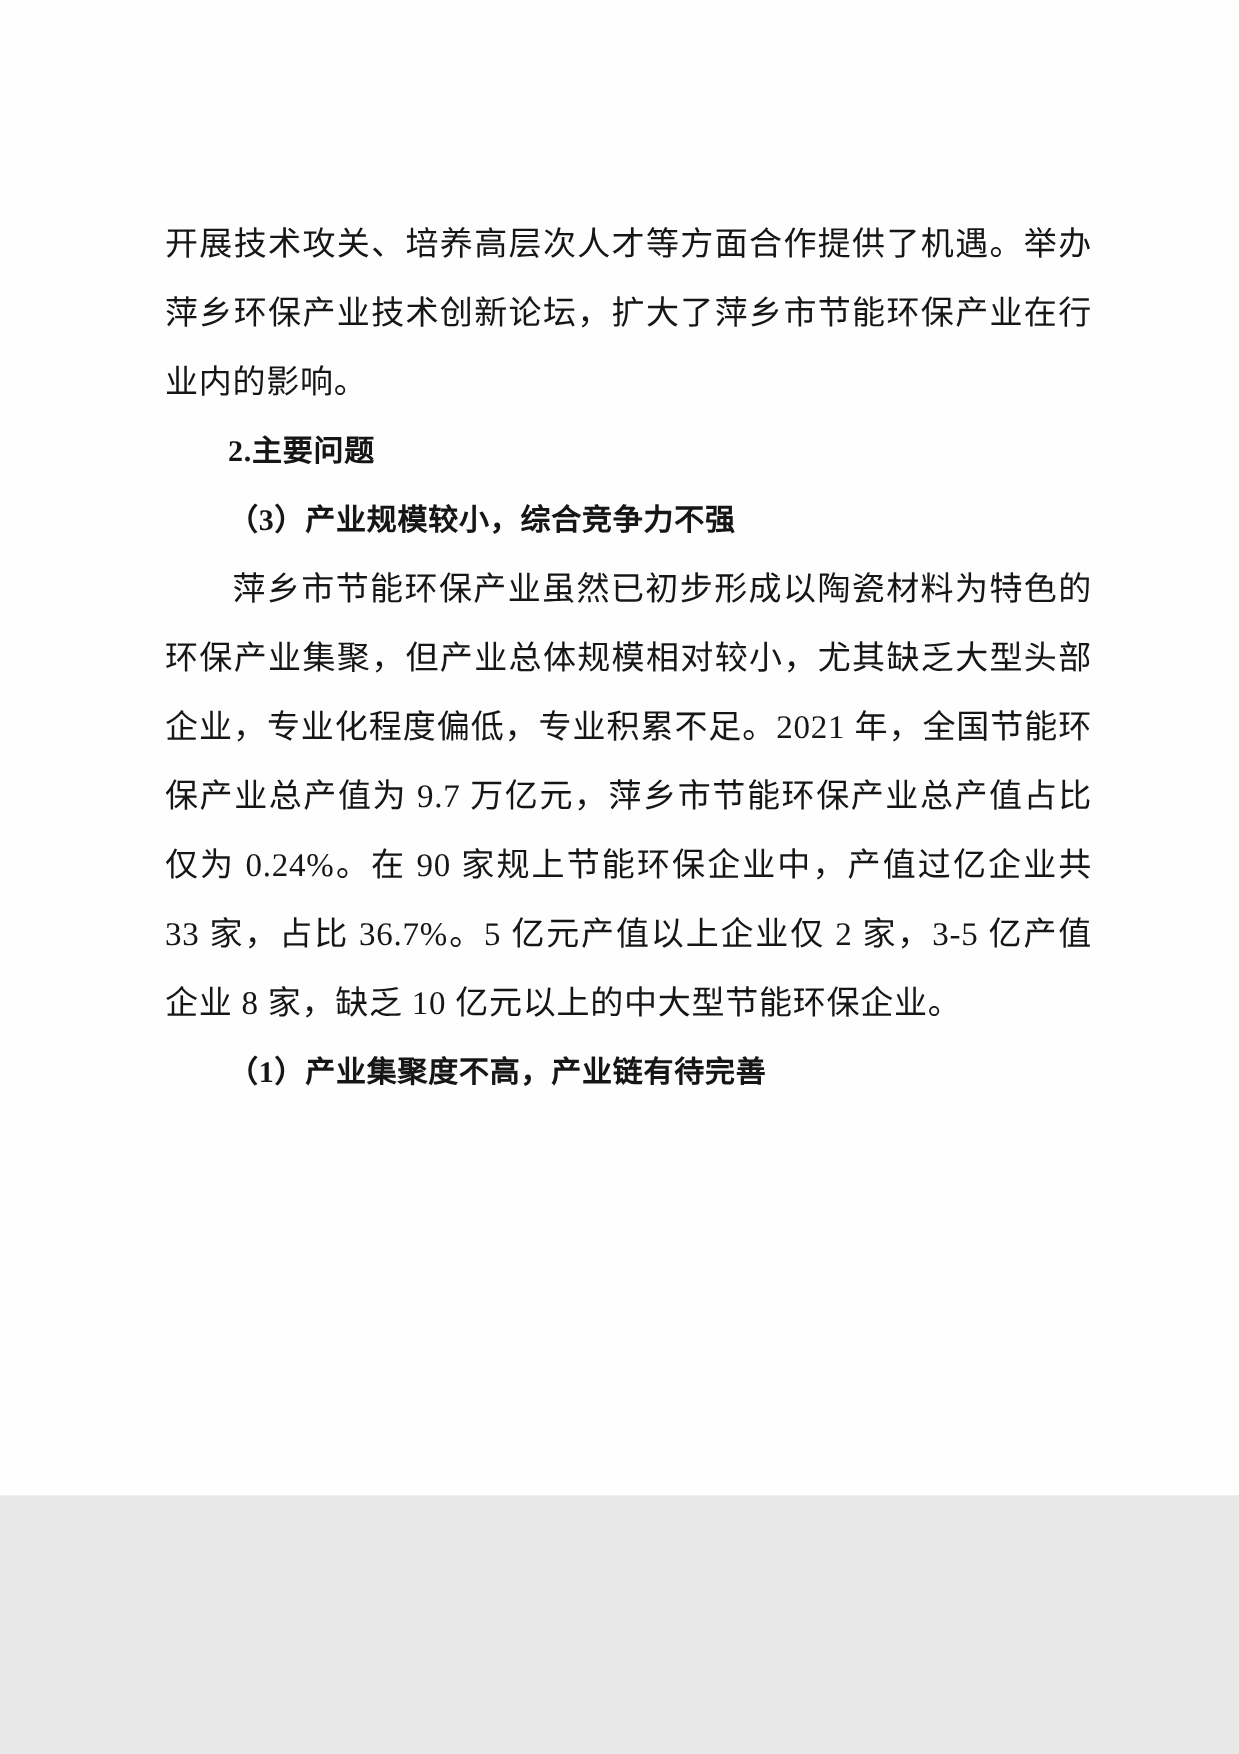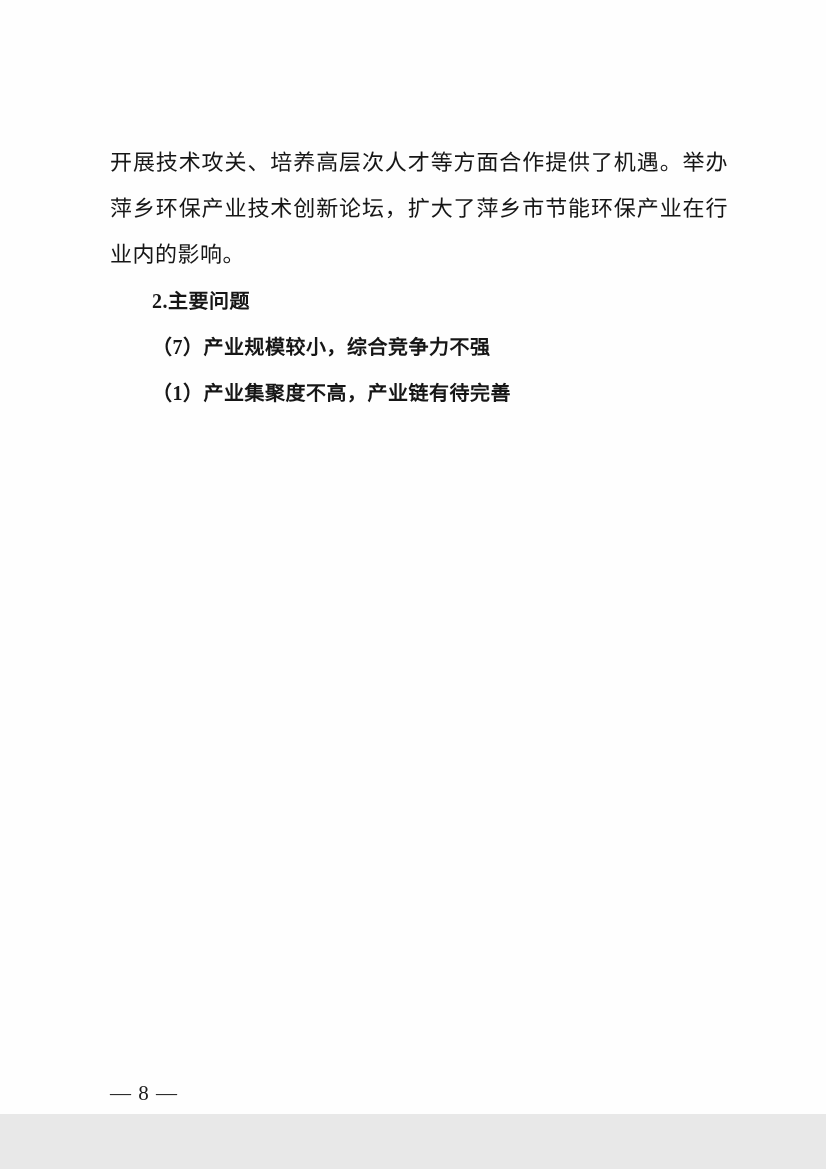--- a/index.html
+++ b/index.html
@@ -3,21 +3,21 @@
 <meta charset="utf-8">
 <style>
   html, body {
     margin: 0;
     padding: 0;
     background: #e8e8e8;
   }
   .page {
     position: relative;
     width: 826px;
-    height: 1114px;
+    height: 997px;
     margin: 0 auto;
     background: #fefefe;
     color: #161616;
     font-family: "Liberation Serif", "DejaVu Serif", serif;
     overflow: hidden;
   }
   .content {
     position: absolute;
     left: 110px;
     top: 140px;
@@ -53,19 +53,20 @@
     letter-spacing: 1px;
   }
 </style>
 </head>
 <body>
 
 <div class="page">
   <main class="content">
     <p class="para">开展技术攻关、培养高层次人才等方面合作提供了机遇。举办萍乡环保产业技术创新论坛，扩大了萍乡市节能环保产业在行业内的影响。</p>
     <h3 class="heading">2.主要问题</h3>
-    <h4 class="heading">（7）产业规模较小，综合竞争力不强</h4>
+    <h4 class="heading">（3）产业规模较小，综合竞争力不强</h4>
+    <p class="para indent">萍乡市节能环保产业虽然已初步形成以陶瓷材料为特色的环保产业集聚，但产业总体规模相对较小，尤其缺乏大型头部企业，专业化程度偏低，专业积累不足。2021 年，全国节能环保产业总产值为 9.7 万亿元，萍乡市节能环保产业总产值占比仅为 0.24%。在 90 家规上节能环保企业中，产值过亿企业共 33 家，占比 36.7%。5 亿元产值以上企业仅 2 家，3-5 亿产值企业 8 家，缺乏 10 亿元以上的中大型节能环保企业。</p>
     <h4 class="heading">（1）产业集聚度不高，产业链有待完善</h4>
   </main>
   <footer class="footer">
     <span>— 8 —</span>
   </footer>
 </div>
 
 </body></html>

